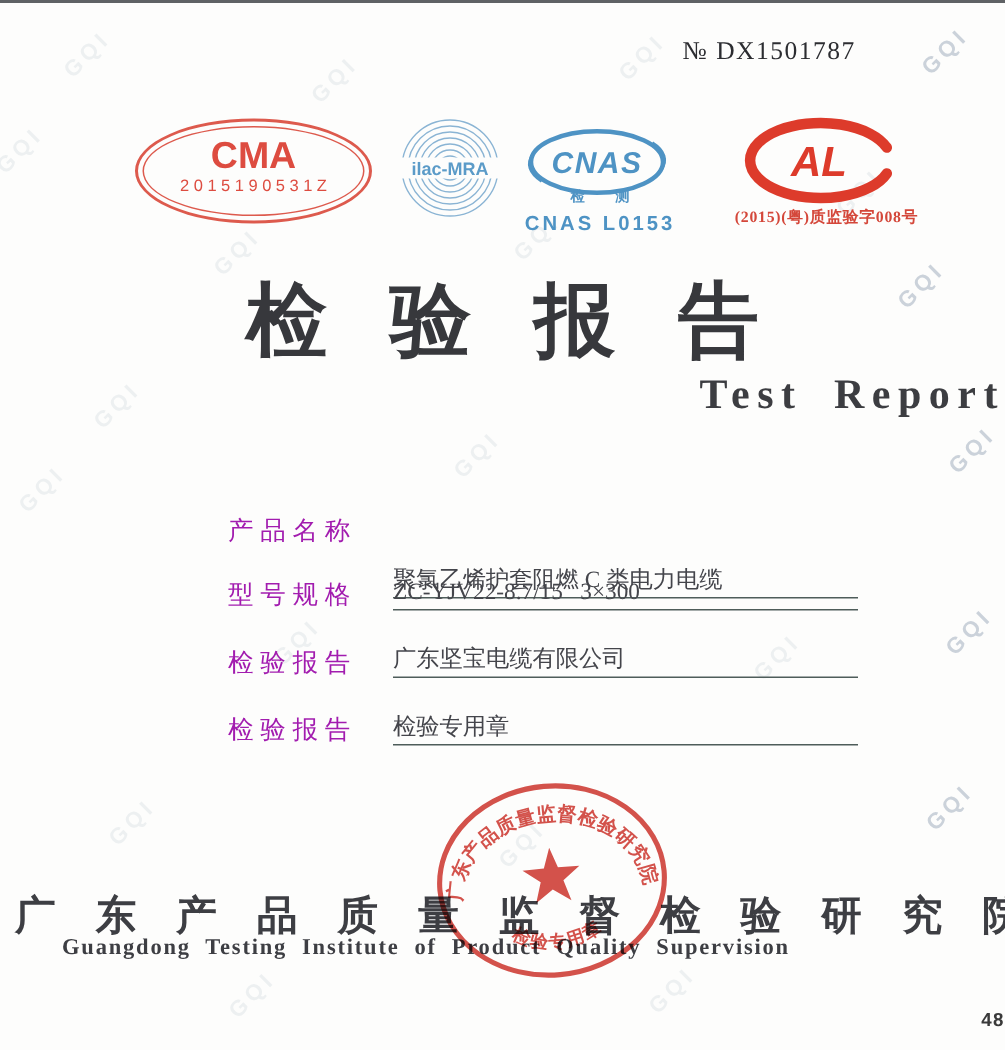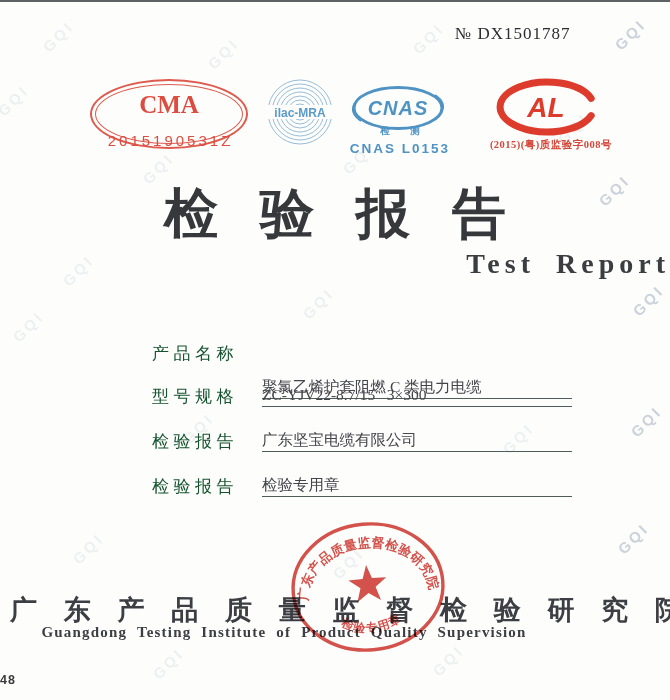--- a/index.html
+++ b/index.html
@@ -16,44 +16,44 @@
     position:absolute;font-family:"Liberation Sans",sans-serif;font-weight:bold;
     font-size:15px;letter-spacing:3px;color:rgba(145,160,178,.14);
     transform:rotate(-45deg);white-space:nowrap;pointer-events:none;
   }
   .wm-dark{color:rgba(120,140,162,.38);}
   
   .report-no{left:455px;top:24px;width:190px;font-size:17px;color:#2c2d31;letter-spacing:1px;}
   
   .cma{left:90px;top:79px;width:154px;height:66px;border:2px solid #dd5a4d;border-radius:50%;}
   .cma-inner{position:absolute;left:3px;top:3px;right:3px;bottom:3px;border:1px solid #dd5a4d;border-radius:50%;text-align:center;}
-  .cma-logo{margin-top:7px;font-family:Liberation Serif, serif;font-weight:bold;font-size:25px;line-height:25px;color:#dd4c40;letter-spacing:0;}
-  .cma-num{margin-top:15px;font-family:"Liberation Sans",sans-serif;font-size:15px;color:#dd4c40;letter-spacing:3px;text-indent:3px;}
+  .cma-logo{margin-top:7px;font-family:Liberation Sans, sans-serif;font-weight:bold;font-size:25px;line-height:25px;color:#dd4c40;letter-spacing:0;}
+  .cma-num{margin-top:1px;font-family:"Liberation Sans",sans-serif;font-size:11px;color:#dd4c40;letter-spacing:3px;text-indent:3px;}
   
   .ilac{left:266px;top:78px;width:68px;height:68px;}
   
   .cnas{left:351px;top:85px;width:94px;height:48px;}
   .cnas-sub1{left:340px;top:125px;width:120px;text-align:center;font-size:9.5px;color:#4e93c4;letter-spacing:9px;text-indent:9px;font-weight:bold;}
   .cnas-sub2{left:340px;top:141px;width:120px;text-align:center;font-family:Liberation Sans, sans-serif;font-size:13.5px;font-weight:bold;color:#4e93c4;letter-spacing:2px;}
   
   .cal{left:494px;top:78px;width:106px;height:58px;}
   .cal-num{left:476px;top:138px;width:150px;text-align:center;font-size:10.5px;color:#d4473a;letter-spacing:.5px;font-weight:bold;}
   
   .title-zh{left:0;top:184px;width:670px;text-align:center;font-size:54px;line-height:60px;font-weight:bold;color:#37383c;letter-spacing:42px;text-indent:42px;}
   .title-en{left:0;top:248px;width:670px;text-align:right;font-size:28px;font-weight:bold;color:#3c3d41;letter-spacing:5px;word-spacing:9px;}
   
-  .f-label{left:152px;font-size:17px;color:#14532d;letter-spacing:4.5px;white-space:nowrap;}
+  .f-label{left:152px;font-size:17px;color:#a21caf;letter-spacing:4.5px;white-space:nowrap;}
   .f-value{left:262px;width:310px;font-size:15.5px;color:#44454b;white-space:pre;line-height:20px;}
   .u{border-bottom:1px solid #4e5d5a;padding-bottom:1px;}
   
   .seal{left:288px;top:519px;width:160px;height:136px;opacity:.88;mix-blend-mode:multiply;transform:rotate(-5deg);}
   
   .inst-zh{left:0;top:592px;width:670px;text-align:center;font-size:27px;font-weight:bold;color:#3d3e43;letter-spacing:10px;text-indent:10px;white-space:nowrap;}
   .inst-en{left:0;top:624px;width:568px;text-align:center;font-size:15px;font-weight:bold;color:#3d3e43;letter-spacing:1.2px;word-spacing:5px;}
-  .page-num{left:0;top:673px;width:670px;text-align:left;font-family:"Liberation Sans",sans-serif;font-size:12.5px;font-weight:bold;color:#3a3a3a;letter-spacing:1px;}
+  .page-num{left:0;top:673px;width:670px;text-align:right;font-family:"Liberation Sans",sans-serif;font-size:12.5px;font-weight:bold;color:#3a3a3a;letter-spacing:1px;}
 </style>
 </head>
 <body>
 
 <div class="abs top-edge"></div>
 
 <span class="wm" style="left:40px;top:28px">GQI</span>
 <span class="wm" style="left:205px;top:45px">GQI</span>
 <span class="wm" style="left:410px;top:30px">GQI</span>
 <span class="wm wm-dark" style="left:612px;top:26px">GQI</span>

